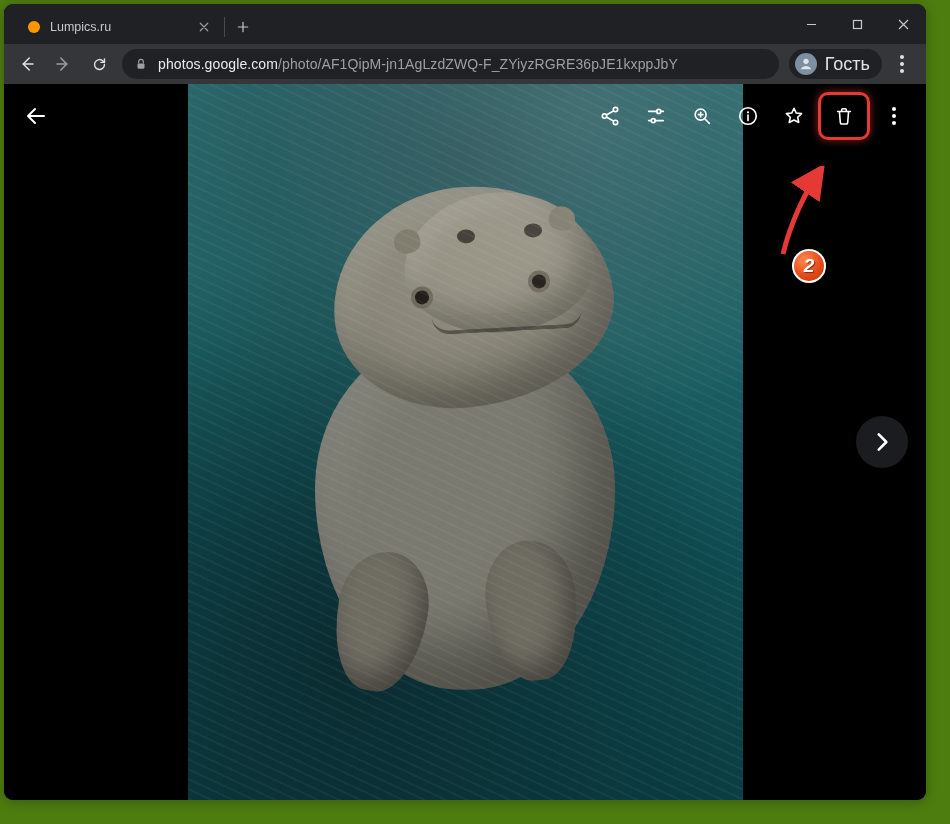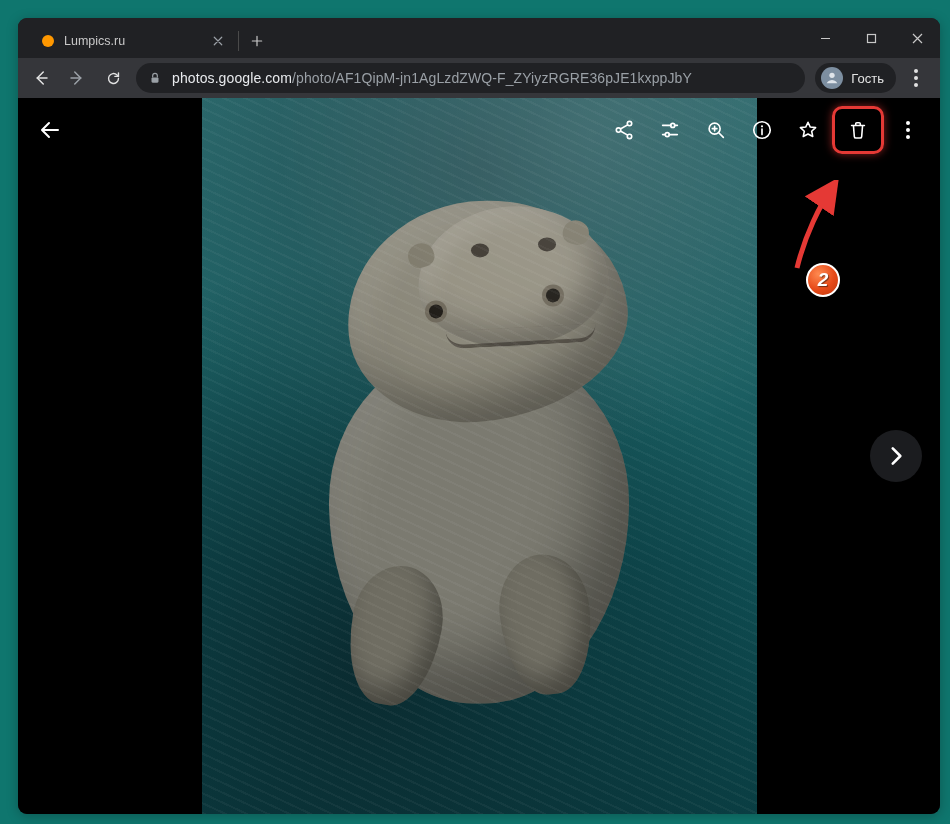--- a/index.html
+++ b/index.html
@@ -1,17 +1,17 @@
 <!DOCTYPE html>
 <html><head>
 <meta charset="utf-8">
 <style>
   * { box-sizing: border-box; margin: 0; padding: 0; }
   html, body { width: 950px; height: 824px; overflow: hidden; font-family: "Segoe UI", Arial, sans-serif; background: #fff; }
-  .outer-border { width: 950px; height: 824px; background: #0f766e; padding: 18px; }
+  .outer-border { width: 950px; height: 824px; background: #4d7c0f; padding: 4px; }
   .window {
     width: 922px; height: 796px; background: #202124; border-radius: 9px;
     box-shadow: 0 2px 12px rgba(0,0,0,.25); overflow: hidden; position: relative;
     display: flex; flex-direction: column;
   }
   
   .titlebar { height: 40px; background: #202124; display: flex; align-items: stretch; }
   .tabs { display: flex; align-items: flex-end; padding-left: 10px; flex: 1; gap:0; }
   .tab {
     display: flex; align-items: center; gap: 8px;
@@ -35,21 +35,21 @@
   .omnibox {
     flex:1; height:30px; background:#202124; border-radius:15px;
     display:flex; align-items:center; padding: 0 12px; margin: 0 4px; gap:10px; color:#9aa0a6;
   }
   .omnibox .lock { color:#9aa0a6; flex:0 0 14px; display:flex; }
   .omnibox .url { font-size:14px; white-space:nowrap; overflow:hidden; text-overflow:ellipsis; letter-spacing:.1px; }
   .omnibox .url .host { color:#e8eaed; }
   .omnibox .url .path { color:#9aa0a6; }
   .profile-chip {
     display:flex; align-items:center; gap:8px; height:30px; padding:0 12px 0 6px;
-    background:#202124; border-radius:15px; color:#e2e2e2; font-size:13px; margin-left:4px;
+    background:#202124; border-radius:15px; color:#e2e2e2; font-size:18px; margin-left:4px;
   }
   .profile-chip .avatar {
     width:22px; height:22px; border-radius:50%; background:#7d8fa1;
     display:flex; align-items:center; justify-content:center;
   }
   .browser-menu { width:36px; height:32px; display:flex; align-items:center; justify-content:center; color:#e2e2e2;}
   
   .viewport { flex:1; position:relative; background:#000; overflow:hidden; }
   .gp-toolbar {
     position:absolute; top:0; left:0; right:0; height:64px;

